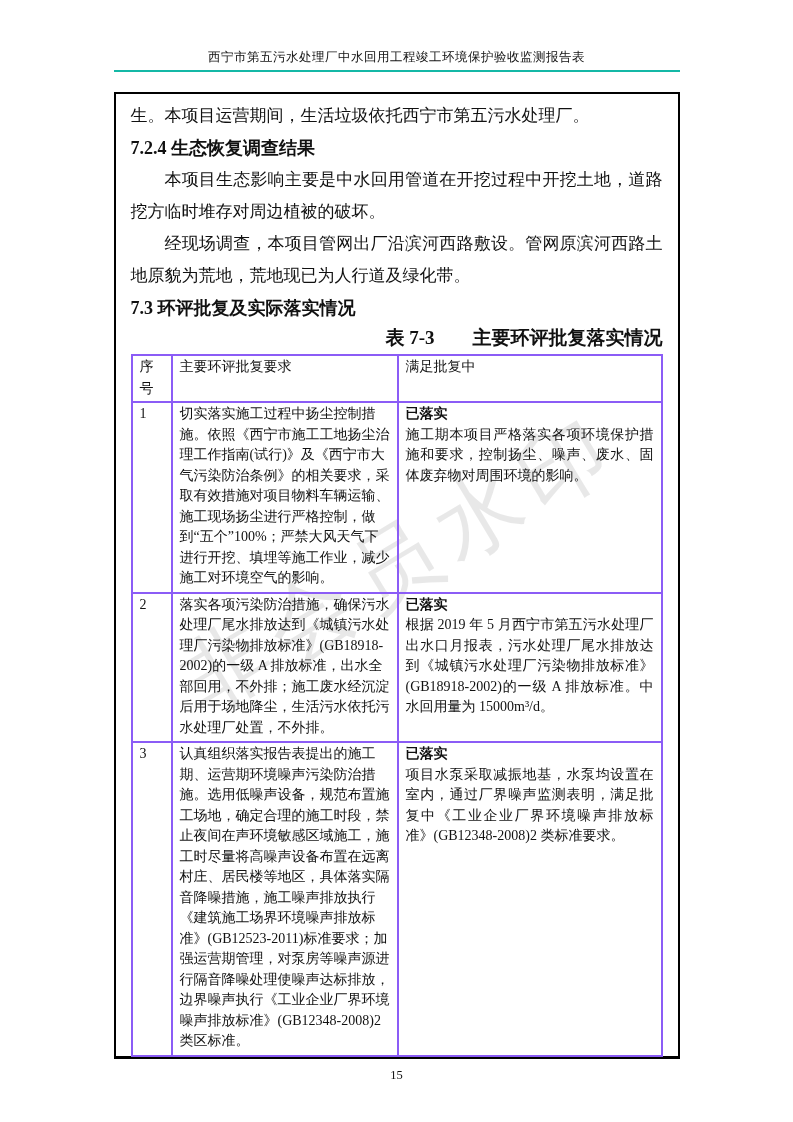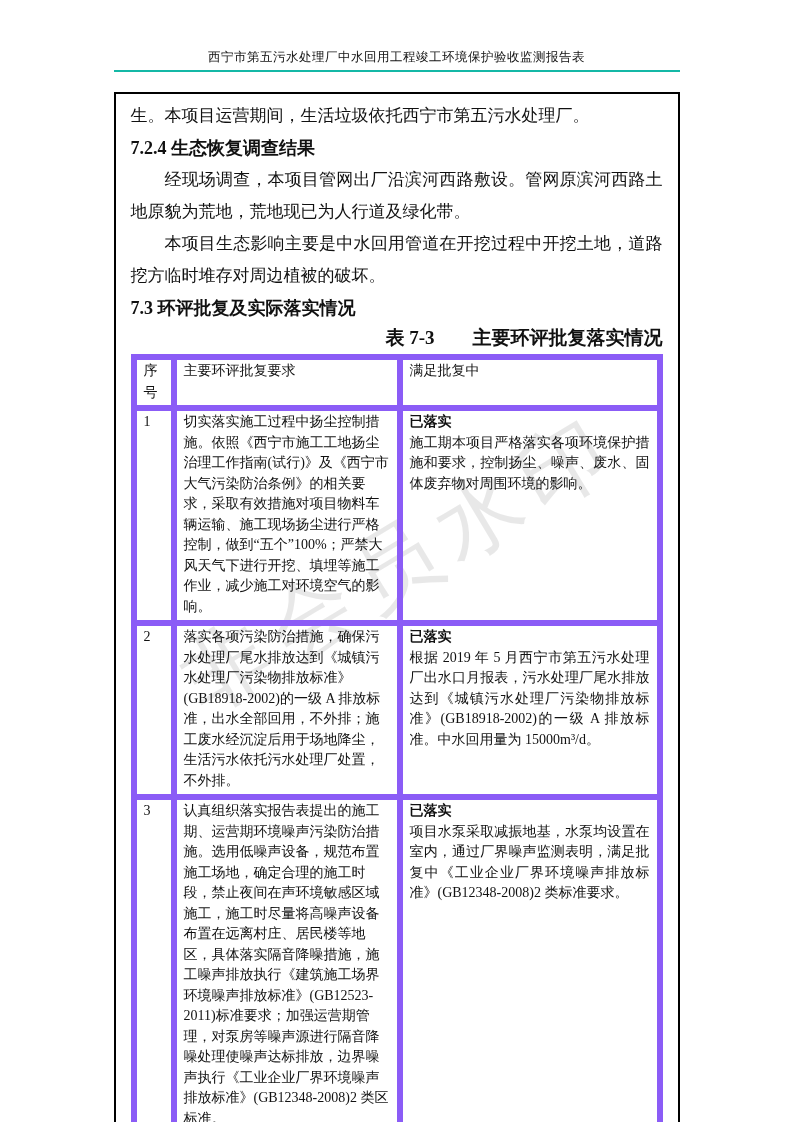--- a/index.html
+++ b/index.html
@@ -69,21 +69,21 @@
   }
   table.review{
     width:100%;
     border-collapse:collapse;
     table-layout:fixed;
     font-size:14px;
     line-height:20.5px;
     margin-bottom:-1px; 
   }
   table.review th, table.review td{
-    border:6px solid #8b5cf6;
+    border:2px solid #8b5cf6;
     padding:1px 7px 3px 7px;
     vertical-align:top;
     text-align:left;
     font-weight:normal;
   }
   table.review th{
     line-height:22px;
     padding-top:0;
     padding-bottom:1px;
   }
@@ -107,22 +107,22 @@
 <div class="doc">
 
   <div class="page-header">西宁市第五污水处理厂中水回用工程竣工环境保护验收监测报告表</div>
 
   <div class="content-box">
 
     <p class="p-body">生。本项目运营期间，生活垃圾依托西宁市第五污水处理厂。</p>
 
     <div class="sec-heading">7.2.4 生态恢复调查结果</div>
 
+    <p class="p-body p-indent">本项目生态影响主要是中水回用管道在开挖过程中开挖土地，道路挖方临时堆存对周边植被的破坏。</p>
     <p class="p-body p-indent">经现场调查，本项目管网出厂沿滨河西路敷设。管网原滨河西路土地原貌为荒地，荒地现已为人行道及绿化带。</p>
-    <p class="p-body p-indent">本项目生态影响主要是中水回用管道在开挖过程中开挖土地，道路挖方临时堆存对周边植被的破坏。</p>
 
     <div class="sec-heading">7.3 环评批复及实际落实情况</div>
 
     <div class="tbl-caption">表 7-3　　主要环评批复落实情况</div>
 
     <table class="review">
       <colgroup>
         <col class="c-seq">
           <col class="c-req">
           <col class="c-status">

